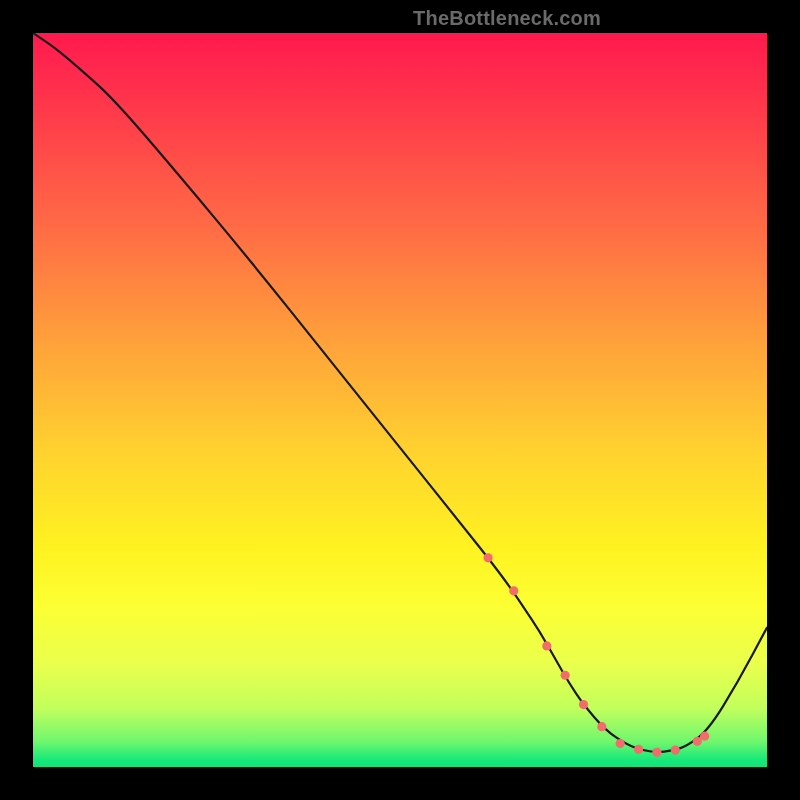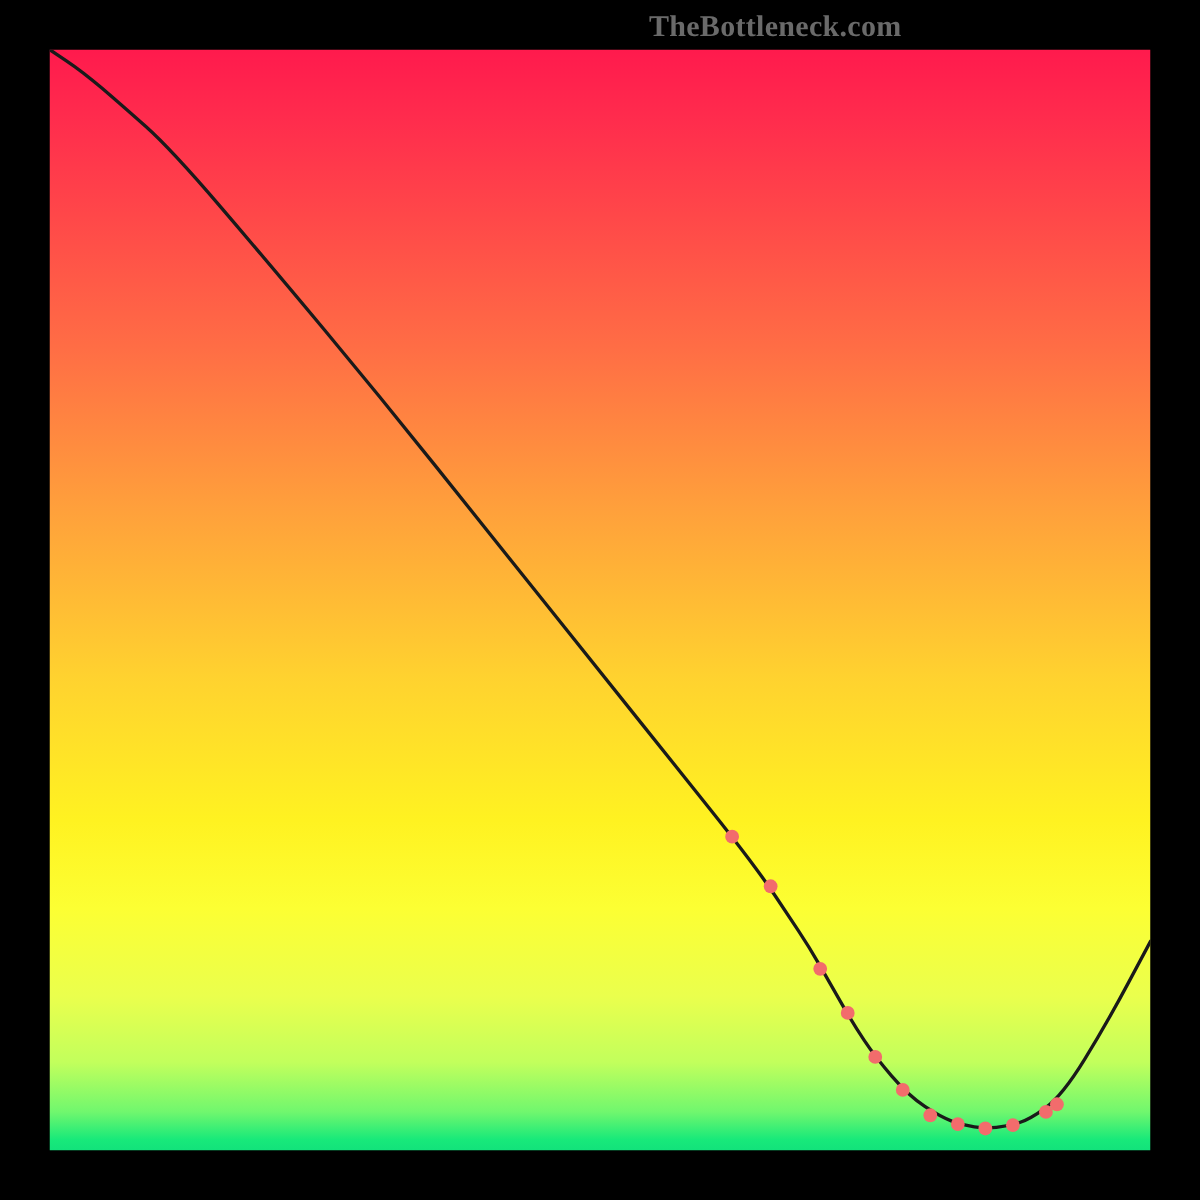--- a/index.html
+++ b/index.html
@@ -11,21 +11,20 @@
     overflow: hidden;
     font-family: Arial, Helvetica, sans-serif;
   }
   .frame {
     position: absolute;
     top: 0;
     left: 0;
     width: 634px;
     height: 800px;
     background: #000;
-    font-family: Liberation Serif, serif;
   }
   .plot-area {
     position: absolute;
     top: 33px;
     left: 33px;
     width: 734px;
     height: 734px;
     overflow: hidden;
   }
   .gradient {

